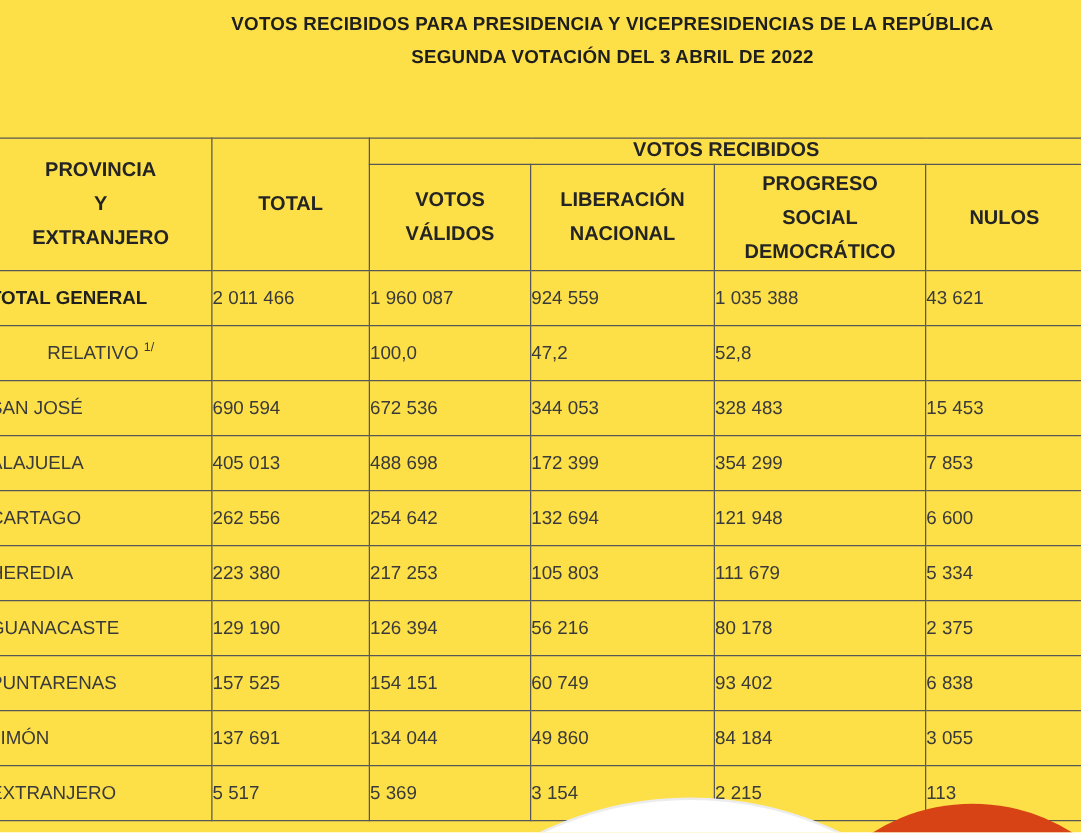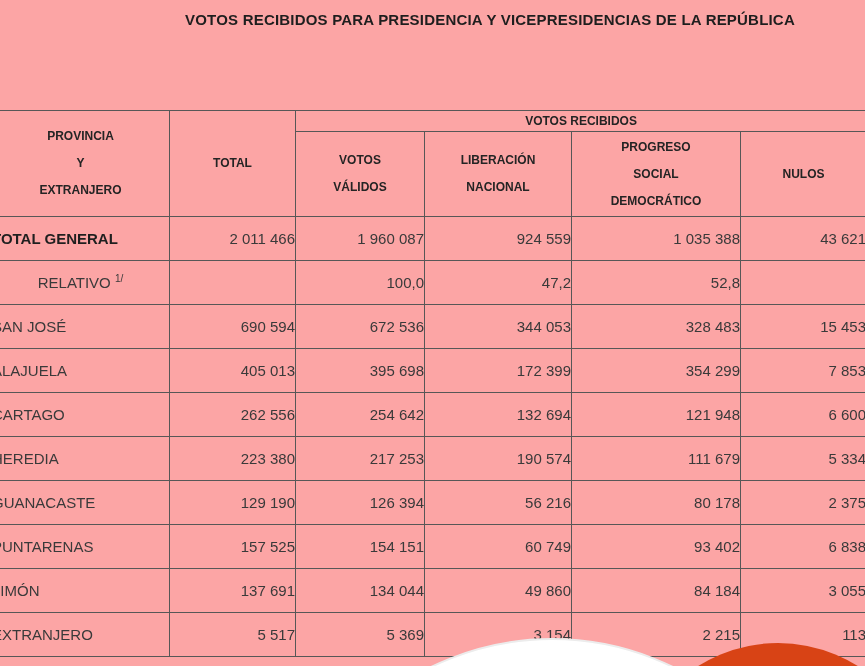--- a/index.html
+++ b/index.html
@@ -9,21 +9,21 @@
     height: 666px;
     overflow: hidden;
     background: #ffffff;
     font-family: "Liberation Sans", sans-serif;
   }
   .page {
     position: relative;
     width: 865px;
     height: 666px;
     overflow: hidden;
-    background: #fca5a5;
+    background: #fde047;
   }
   .title-block {
     position: absolute;
     top: 7px;
     left: 115px;
     width: 750px;
     text-align: center;
     font-weight: bold;
     font-size: 15px;
     line-height: 26px;
@@ -43,21 +43,21 @@
     border: 1.5px solid #575757;
     padding: 0;
     margin: 0;
     overflow: hidden;
   }
   tr.hrow1 { height: 21px; }
   tr.hrow2 { height: 85px; }
   tr.drow  { height: 44px; }
   th {
     font-weight: bold;
-    font-size: 12px;
+    font-size: 16px;
     color: #242424;
     text-align: center;
     vertical-align: middle;
     white-space: pre-line;
     line-height: 27px;
   }
   th.span-head { line-height: 18px; }
   td {
     font-size: 15px;
     vertical-align: middle;
@@ -67,21 +67,20 @@
     text-align: left;
     padding-left: 9px;
     white-space: nowrap;
   }
   td.lbl-bold { font-weight: bold; color: #1f1f1f; }
   td.lbl-center {
     text-align: center;
     padding-left: 0;
   }
   td.num {
-    text-align: right;
     padding-right: 7px;
     white-space: nowrap;
   }
   td sup {
     font-size: 10px;
     vertical-align: super;
     line-height: 0;
   }
   .white-circle {
     position: absolute;
@@ -104,20 +103,21 @@
     z-index: 6;
   }
 </style>
 </head>
 <body>
 
 <div class="page">
 
   <div class="title-block">
     <div>VOTOS RECIBIDOS PARA PRESIDENCIA Y VICEPRESIDENCIAS DE LA REPÚBLICA</div>
+    <div>SEGUNDA VOTACIÓN DEL 3 ABRIL DE 2022</div>
   </div>
 
   <table class="votes">
     <colgroup>
       <col style="width:178px">
       <col style="width:126px">
       <col style="width:129px">
       <col style="width:147px">
       <col style="width:169px">
       <col style="width:126px">
@@ -164,40 +164,40 @@
         <td class="num">690 594</td>
         <td class="num">672 536</td>
         <td class="num">344 053</td>
         <td class="num">328 483</td>
         <td class="num">15 453</td>
       </tr>
 
       <tr class="drow">
         <td class="lbl">ALAJUELA</td>
         <td class="num">405 013</td>
-        <td class="num">395 698</td>
+        <td class="num">488 698</td>
         <td class="num">172 399</td>
         <td class="num">354 299</td>
         <td class="num">7 853</td>
       </tr>
 
       <tr class="drow">
         <td class="lbl">CARTAGO</td>
         <td class="num">262 556</td>
         <td class="num">254 642</td>
         <td class="num">132 694</td>
         <td class="num">121 948</td>
         <td class="num">6 600</td>
       </tr>
 
       <tr class="drow">
         <td class="lbl">HEREDIA</td>
         <td class="num">223 380</td>
         <td class="num">217 253</td>
-        <td class="num">190 574</td>
+        <td class="num">105 803</td>
         <td class="num">111 679</td>
         <td class="num">5 334</td>
       </tr>
 
       <tr class="drow">
         <td class="lbl">GUANACASTE</td>
         <td class="num">129 190</td>
         <td class="num">126 394</td>
         <td class="num">56 216</td>
         <td class="num">80 178</td>

